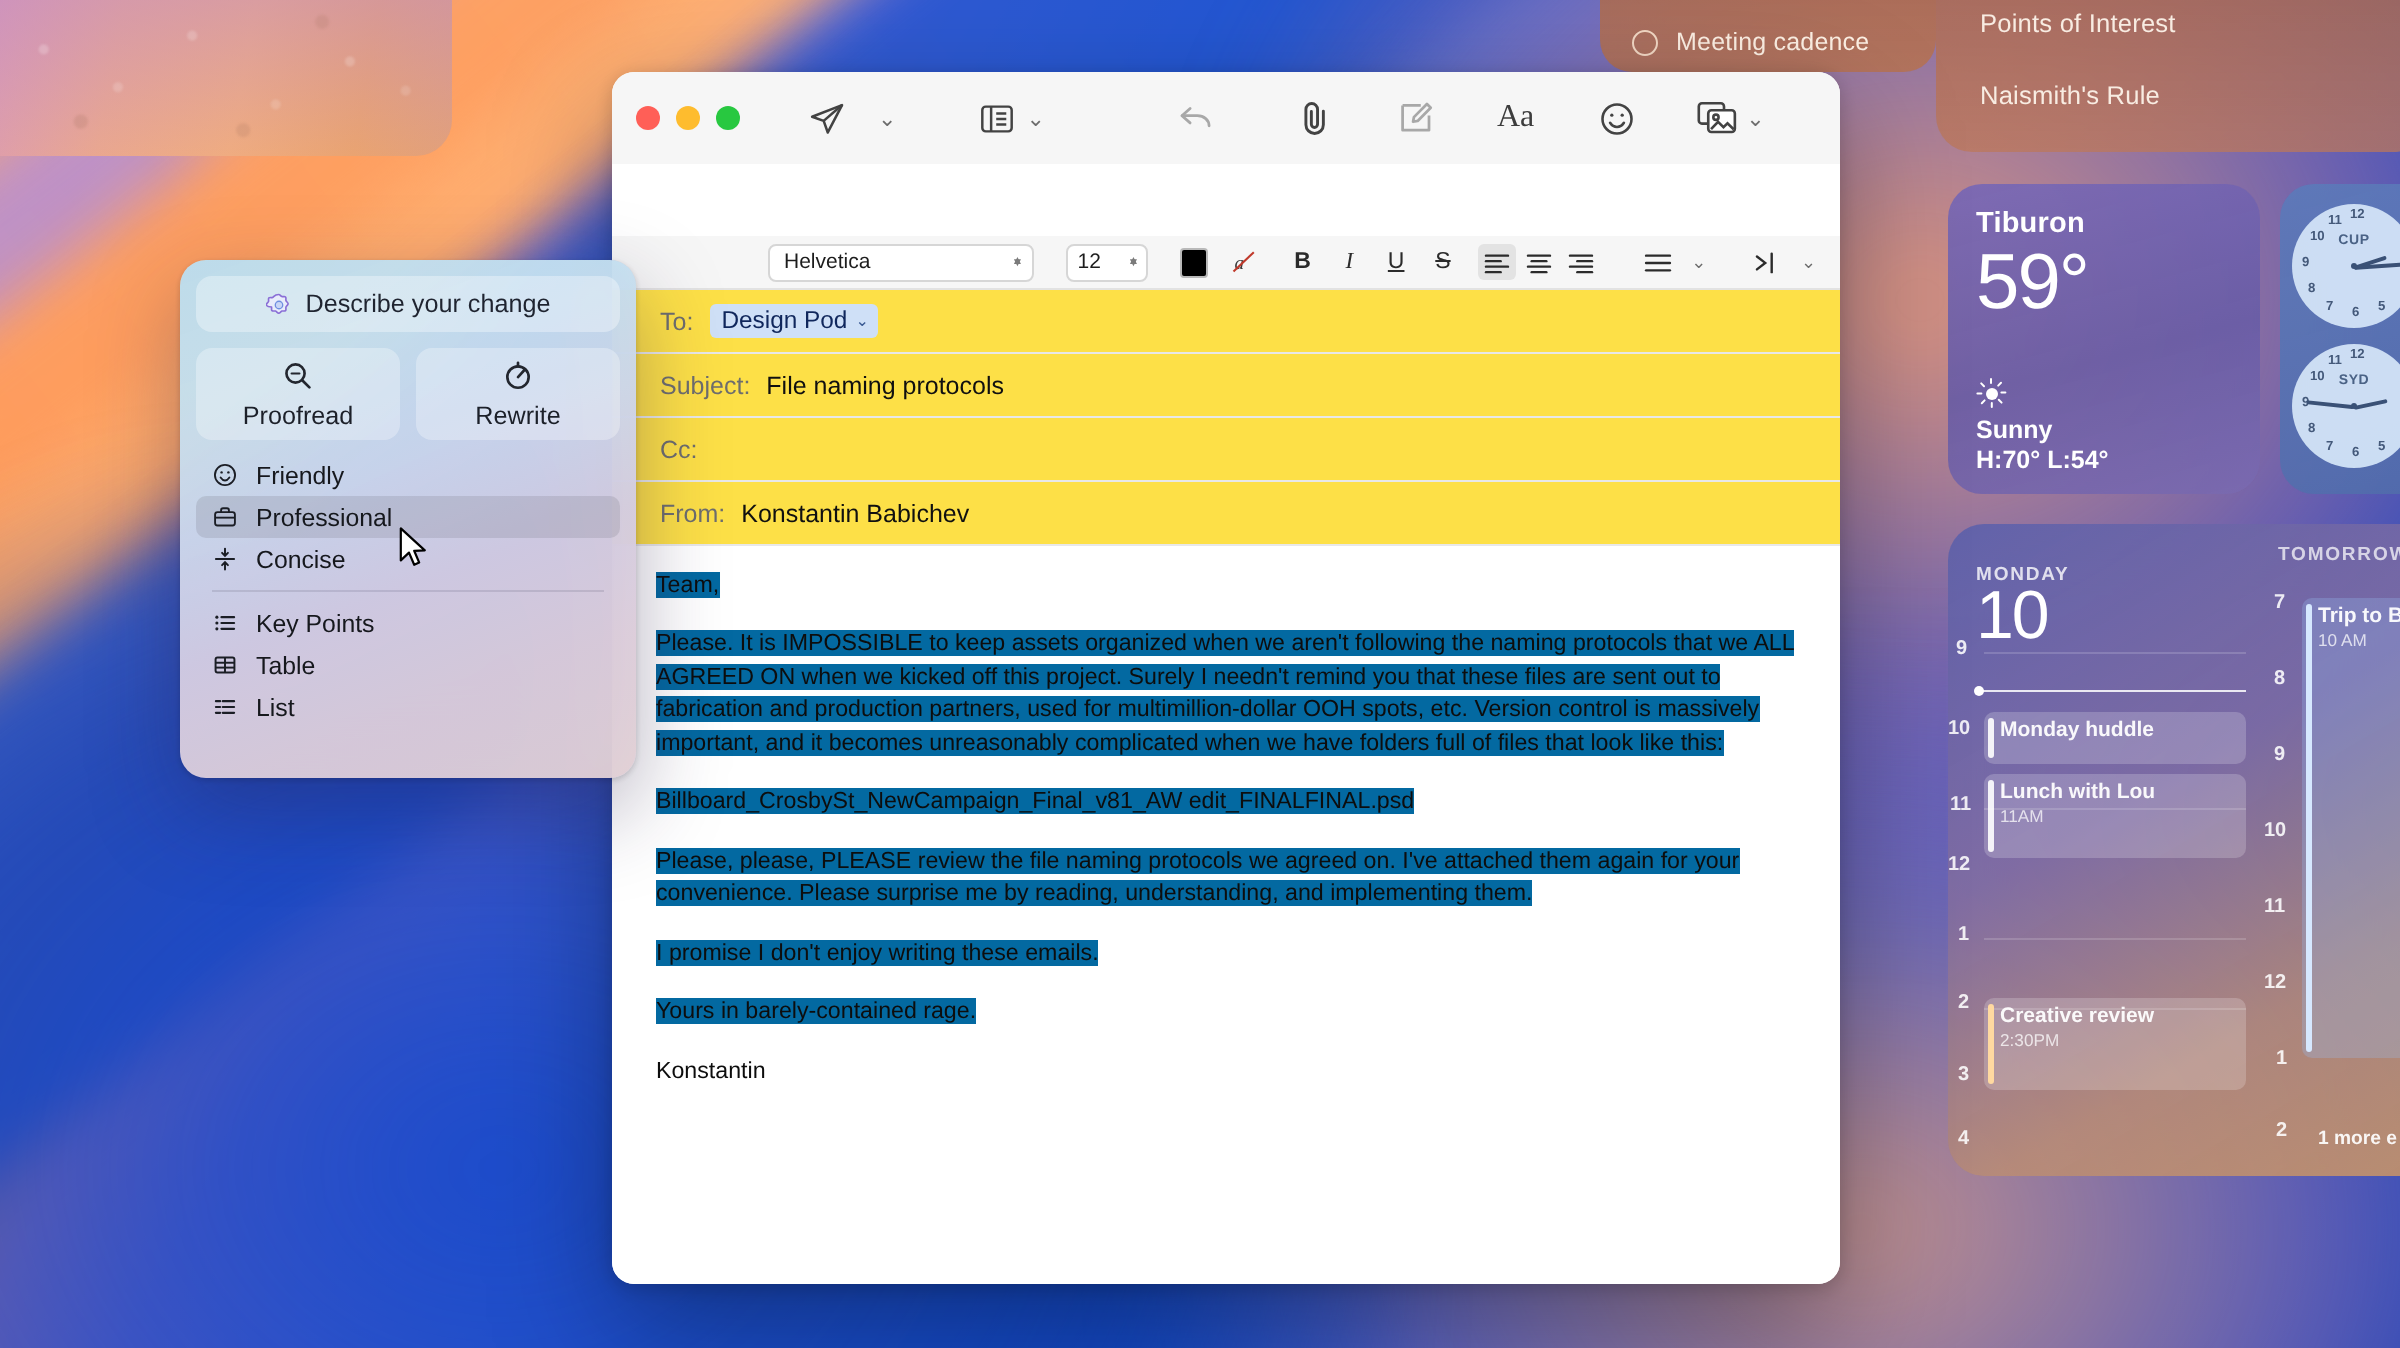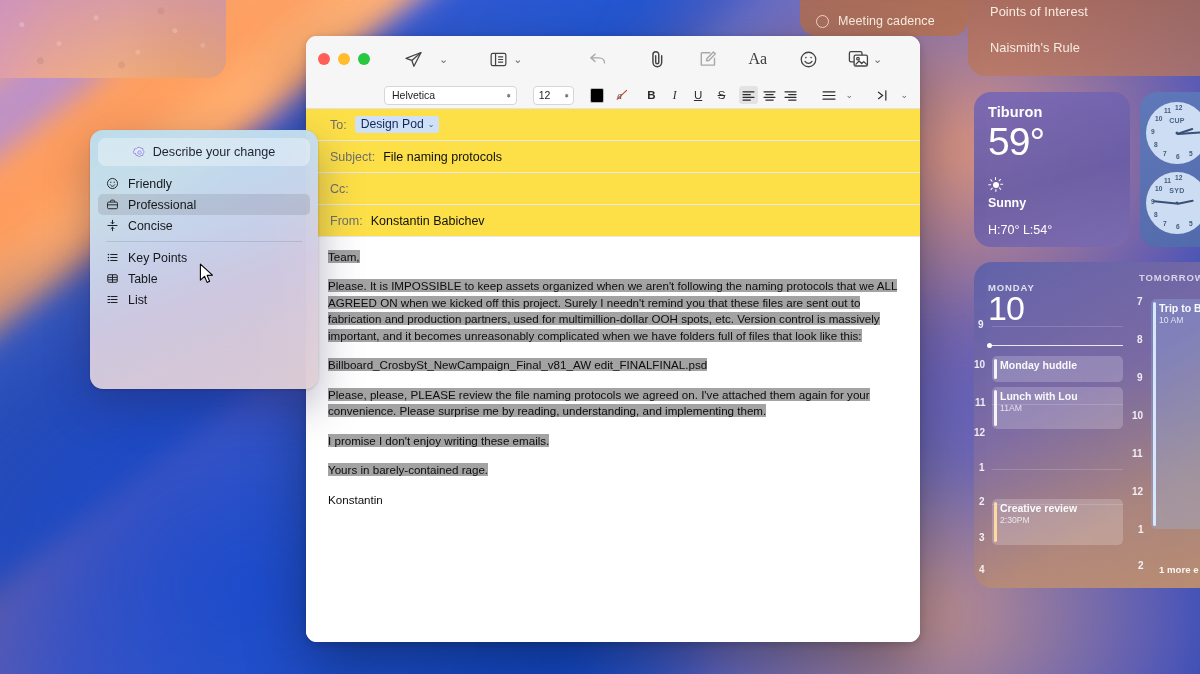--- a/index.html
+++ b/index.html
@@ -124,21 +124,21 @@
     color: #fff;
     overflow: hidden;
   }
   .w-city { font-size: 14.5px; font-weight: 700; letter-spacing: .1px; }
   .w-temp { font-size: 39px; font-weight: 300; line-height: 1.0; margin-top: 2px; letter-spacing: -1px; }
   .w-foot { position:absolute; left:14px; bottom:10px; }
   .sun-icon { width: 15px; height: 15px; position: relative; margin-bottom: 4px; }
   .sun-icon .core { position:absolute; left:4.5px; top:4.5px; width:6px; height:6px; border-radius:50%; background:#fff; }
   .sun-icon .ray { position:absolute; left:7px; top:0; width:1.4px; height:3.4px; background:#fff; border-radius:1px; transform-origin: .7px 7.5px; }
   .w-cond { font-size: 12.5px; font-weight: 700; }
-  .w-hl { font-size: 12.5px; font-weight: 400; margin-top: 13px; }
+  .w-hl { font-size: 12.5px; font-weight: 700; margin-top: 1px; }
 
   
   #clock-widget {
     position: absolute; left: 1140px; top: 92px;
     width: 130px; height: 155px;
     border-radius: 17px;
     background: linear-gradient(165deg, rgba(92,122,186,.9), rgba(80,108,170,.88));
     backdrop-filter: blur(16px);
     padding: 10px 0 0 6px;
     overflow: hidden;
@@ -222,20 +222,21 @@
   }
   .chev { font-size: 9px; color: #6d6d6d; margin-left: 2px; }
 
   .formatbar {
     height: 27px; flex: none;
     background: #f6f6f6;
     border-bottom: 1px solid #e2e2e2;
     display: flex; align-items: center;
     padding: 0 12px;
     gap: 6px;
+    margin-top: 36px;
   }
   .font-select {
     width: 137px; height: 19px;
     background: #fff; border: 1px solid #d6d6d6; border-radius: 4px;
     display: flex; align-items: center; padding: 0 4px 0 7px;
     font-size: 10.5px; color: #1d1d1d;
     justify-content: space-between;
   }
   .size-select {
     width: 42px; height: 19px;
@@ -270,21 +271,21 @@
     border-radius: 3px; padding: 1px 5px 2px 6px;
     font-size: 12.2px; display: inline-flex; align-items: center; gap: 4px;
   }
   .token .tchev { font-size: 8px; color: #3a5a93; }
 
   .bodyarea { flex: 1; background: #fff; padding: 12px 22px 0 22px; position: relative; }
   .body-text {
     font-size: 11.6px; line-height: 1.42; color: #0d0d0d;
   }
   .body-text p { margin-bottom: 13px; }
-  .sel-block { background: #a3a3a3; display: inline; box-decoration-break: clone; -webkit-box-decoration-break: clone; }
+  .sel-block { background: #0369a1; display: inline; box-decoration-break: clone; -webkit-box-decoration-break: clone; }
 
   
   #writing-tools {
     position: absolute; left: 90px; top: 130px;
     width: 228px; height: 259px;
     border-radius: 13px;
     overflow: hidden;
     box-shadow: 0 16px 44px rgba(40,30,70,.34), 0 1px 3px rgba(0,0,0,.18);
     background:
       linear-gradient(160deg,
@@ -649,20 +650,42 @@
   <div class="wt-describe">
     <span class="ai-glyph">
       <svg width="13" height="13" viewBox="0 0 16 16" fill="none">
         <path d="M8 1.2c.9 0 1.3 1.1 2.1 1.4.8.3 1.8-.3 2.4.3s0 1.6.3 2.4c.3.8 1.4 1.2 1.4 2.1s-1.1 1.3-1.4 2.1c-.3.8.3 1.8-.3 2.4s-1.6 0-2.4.3c-.8.3-1.2 1.4-2.1 1.4s-1.3-1.1-2.1-1.4c-.8-.3-1.8.3-2.4-.3s0-1.6-.3-2.4C.9 9.3-.2 8.9-.2 8s1.1-1.3 1.4-2.1c.3-.8-.3-1.8.3-2.4s1.6 0 2.4-.3C4.7 2.9 5.1 1.2 8 1.2z" transform="translate(.4 .4) scale(.93)" stroke="#8a6fd6" stroke-width="1.1" fill="#e8ecfb"></path>
         <circle cx="8" cy="8" r="2.3" fill="#c9d6f6" stroke="#6f8fe0" stroke-width=".8"></circle>
       </svg>
     </span>
     <span>Describe your change</span>
   </div>
 
+  <div class="wt-pair">
+    <div class="wt-bigbtn">
+      <span>
+        <svg width="16" height="16" viewBox="0 0 18 18" fill="none" stroke="#23272f" stroke-width="1.5" stroke-linecap="round">
+          <circle cx="7.6" cy="7.6" r="5.1"></circle>
+          <line x1="11.4" y1="11.4" x2="15.4" y2="15.4"></line>
+          <line x1="5.4" y1="7.6" x2="9.8" y2="7.6" stroke-width="1.2"></line>
+        </svg>
+      </span>
+      <span class="lab">Proofread</span>
+    </div>
+    <div class="wt-bigbtn">
+      <span>
+        <svg width="16" height="16" viewBox="0 0 18 18" fill="none" stroke="#23272f" stroke-width="1.5" stroke-linecap="round">
+          <circle cx="9" cy="9.6" r="6"></circle>
+          <path d="M9 3.6V1.6"></path>
+          <line x1="9" y1="9.6" x2="13" y2="5.2"></line>
+        </svg>
+      </span>
+      <span class="lab">Rewrite</span>
+    </div>
+  </div>
 
   <div class="wt-list">
     <div class="wt-item">
       <span class="wt-ico">
         <svg width="13" height="13" viewBox="0 0 16 16" fill="none" stroke="#1b1e25" stroke-width="1.15">
           <circle cx="8" cy="8" r="6.2"></circle>
           <circle cx="5.9" cy="6.4" r=".75" fill="#1b1e25" stroke="none"></circle>
           <circle cx="10.1" cy="6.4" r=".75" fill="#1b1e25" stroke="none"></circle>
           <path d="M5.3 9.6c.8 1.2 1.8 1.8 2.7 1.8s1.9-.6 2.7-1.8" stroke-linecap="round"></path>
         </svg>

